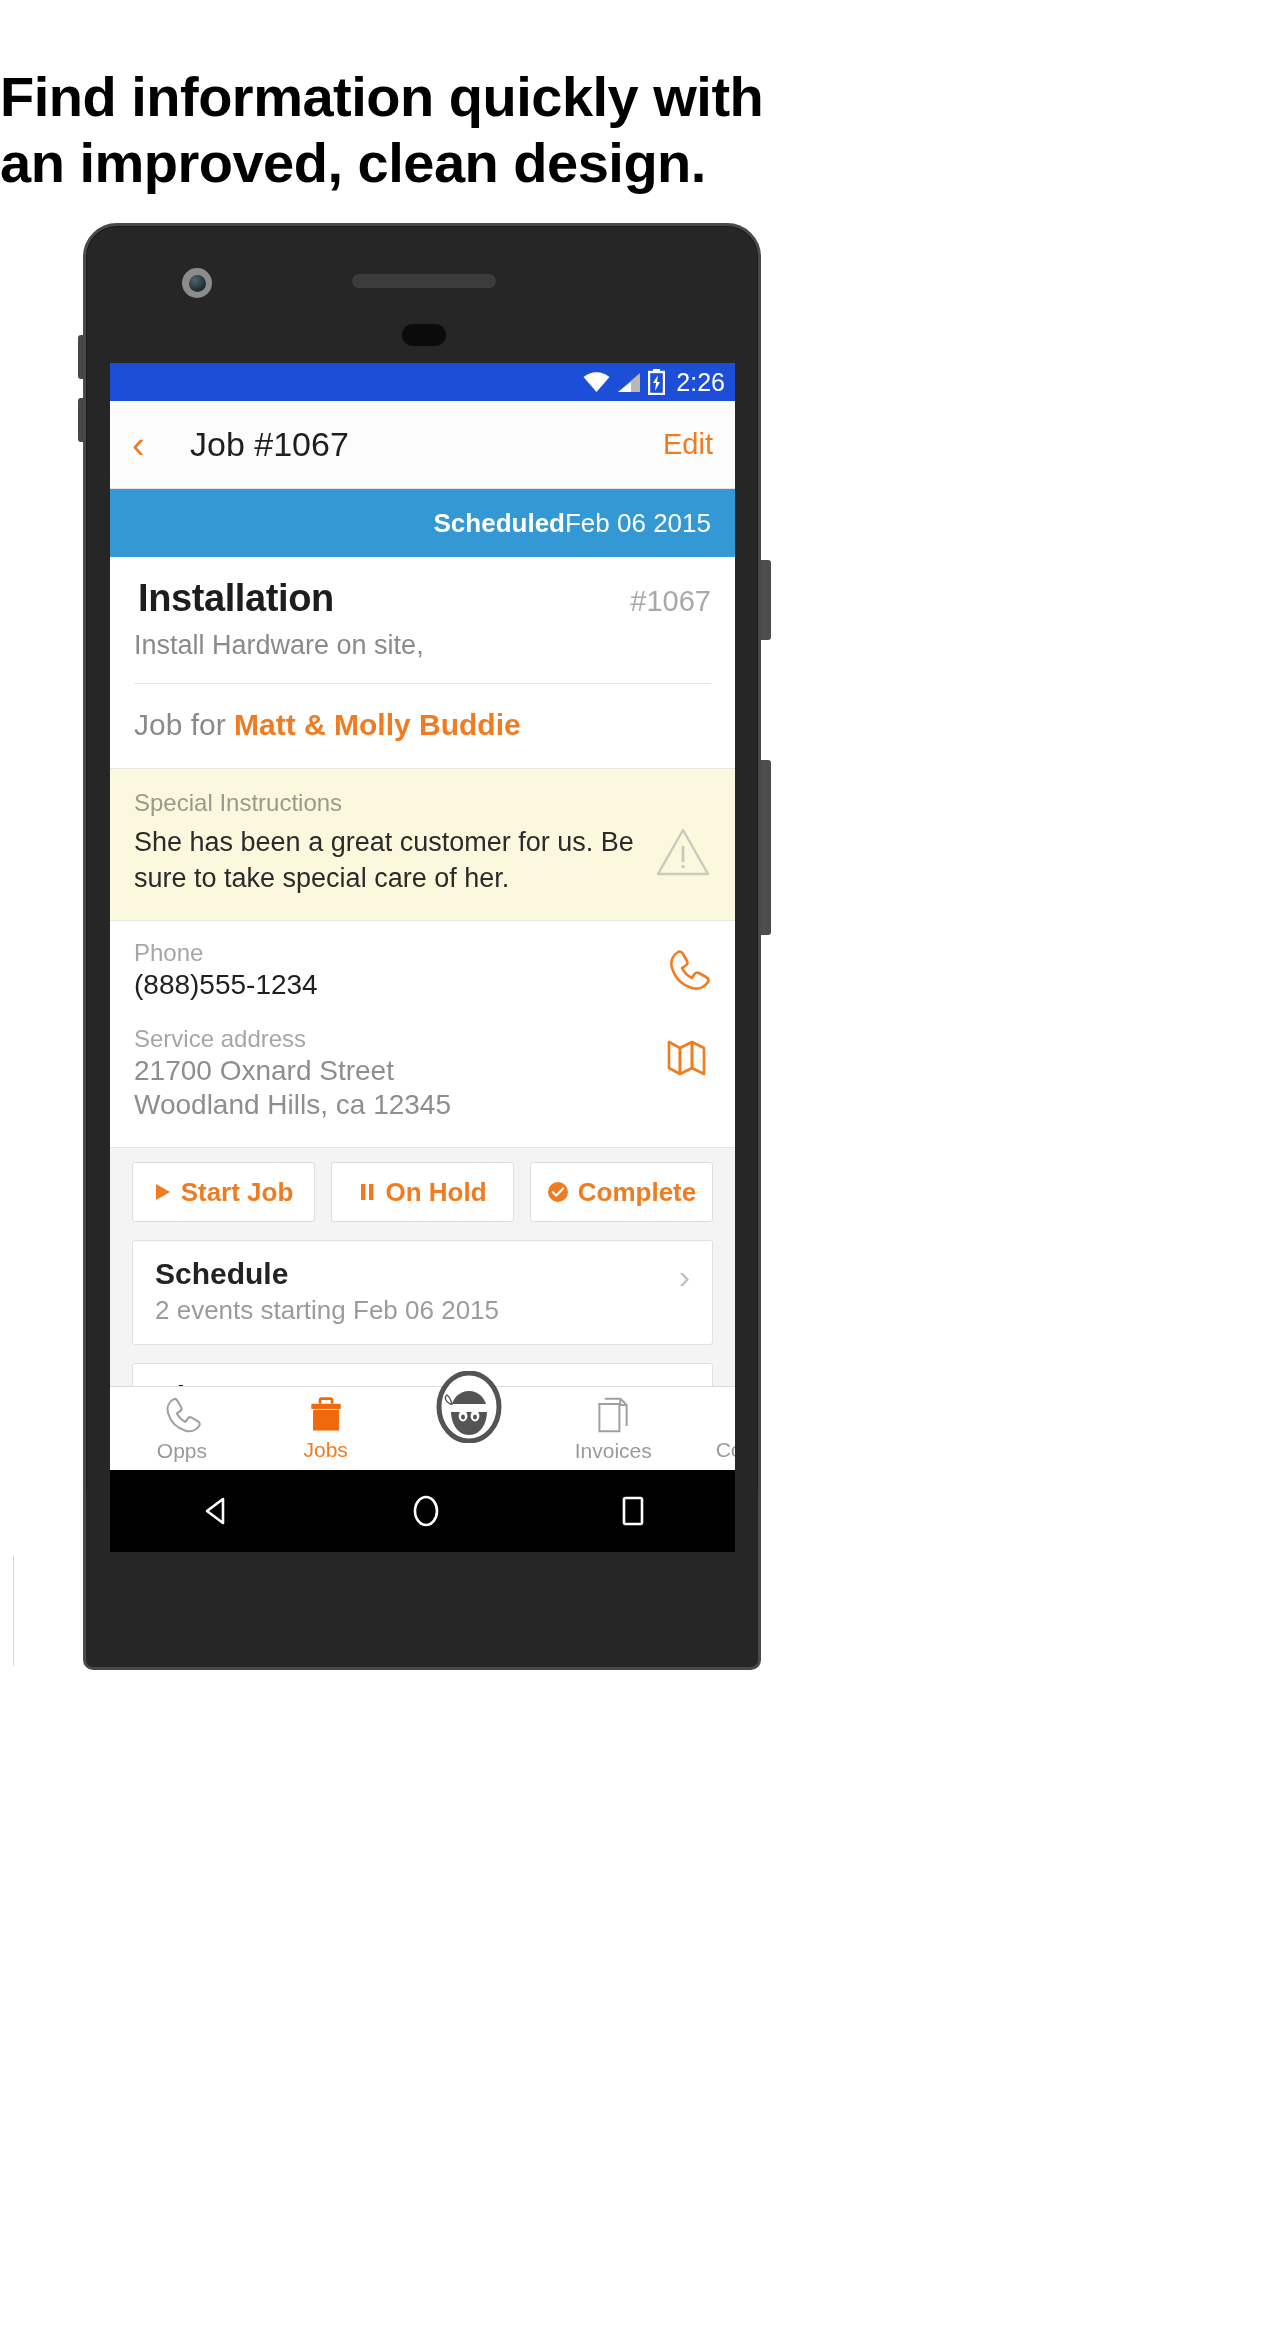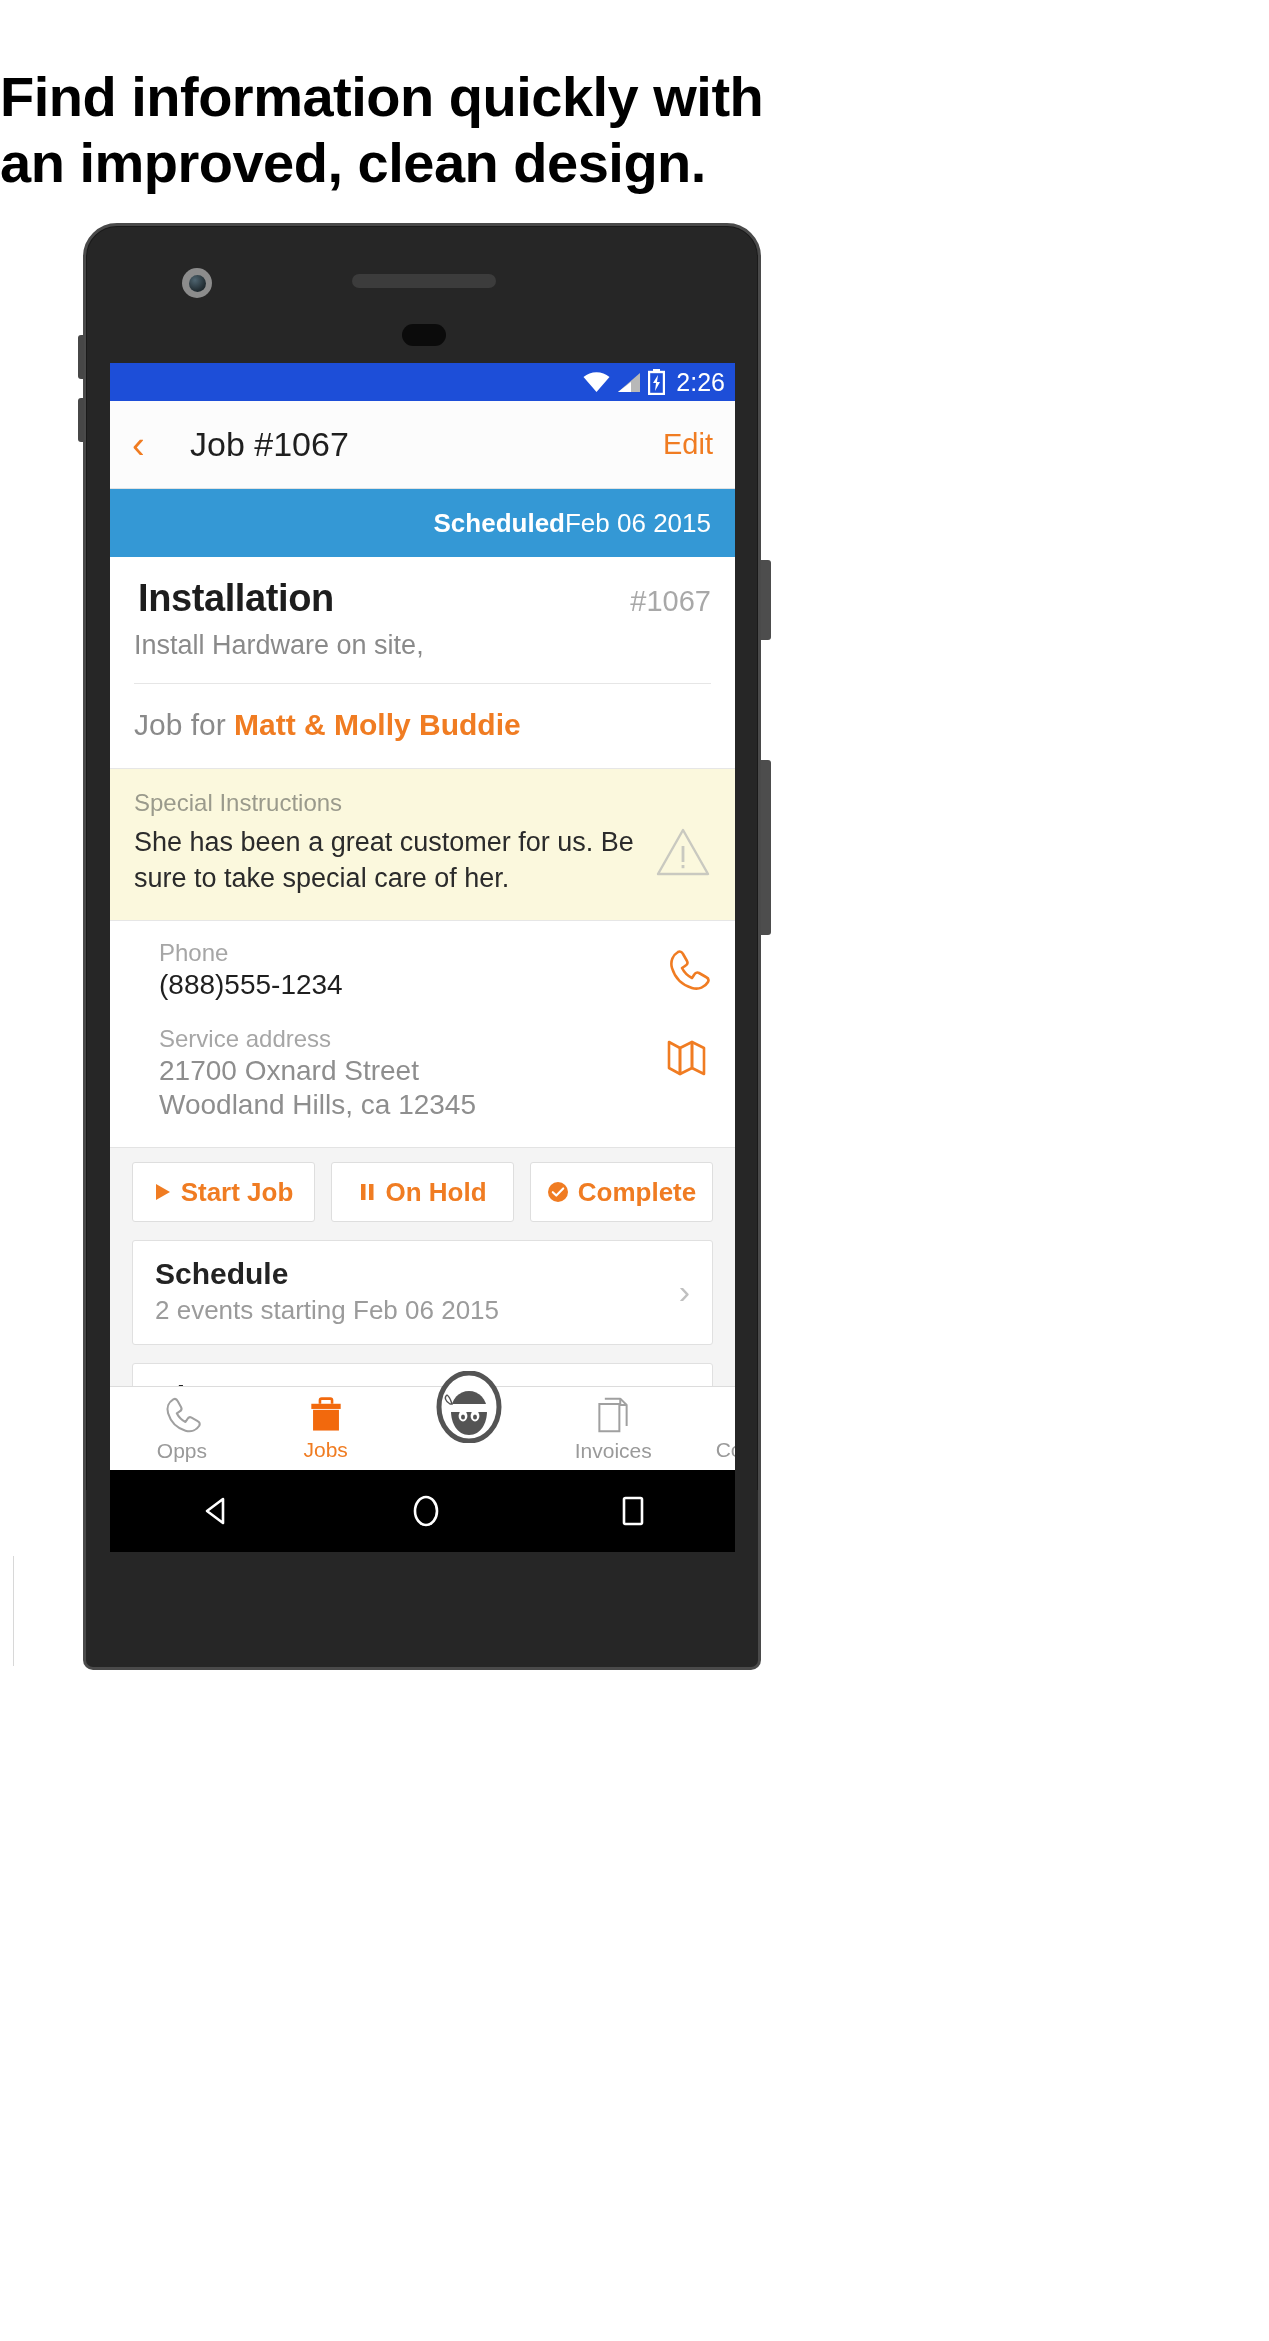--- a/index.html
+++ b/index.html
@@ -186,21 +186,21 @@
   .special .txtwrap { flex: 1; padding-right: 14px; }
   .special .sp-label { font-size: 24px; color: #9a9a8c; margin-bottom: 8px; }
   .special .sp-body { font-size: 27px; color: #2b2b2b; line-height: 1.32; }
   .warn-icon { width: 56px; flex: 0 0 56px; margin-top: 18px; }
 
   .contact {
     padding: 18px 24px 26px 24px;
     border-bottom: 1px solid #e3e3e3;
   }
   .crow { display: flex; align-items: flex-start; }
-  .crow .cinfo { flex: 1; margin-left: 25px; }
+  .crow .cinfo { flex: 1; }
   .ckey { font-size: 24px; color: #a6a6a6; }
   .cval { font-size: 28px; color: #1f1f1f; margin-top: 2px; }
   .cval.muted { color: #8e8e8e; }
   .cicon { width: 60px; flex: 0 0 60px; display:flex; justify-content:flex-end; padding-top: 8px;}
   .crow + .crow { margin-top: 24px; }
 
   
   .greyzone { background: #f4f4f4; padding: 14px 22px 8px 22px; }
   .actions { display: flex; gap: 16px; }
   .actbtn {
@@ -215,21 +215,21 @@
     font-size: 26px;
     font-weight: bold;
     cursor: pointer;
   }
   .card {
     margin-top: 18px;
     background: #ffffff;
     border: 1px solid #e0e0e0;
     border-radius: 3px;
     padding: 16px 22px 18px 22px;
-    display: flex; align-items: center;
+    display: flex; 
     cursor: pointer;
   }
   .card .ctext { flex: 1; }
   .card .ctitle { font-size: 30px; font-weight: bold; color: #232323; }
   .card .csub { font-size: 26px; color: #9b9b9b; margin-top: 4px; }
   .card .chev { color: #c0c0c0; font-size: 34px; font-weight: 300; padding-left: 10px; }
 
   
   .bottomnav {
     position: absolute;

